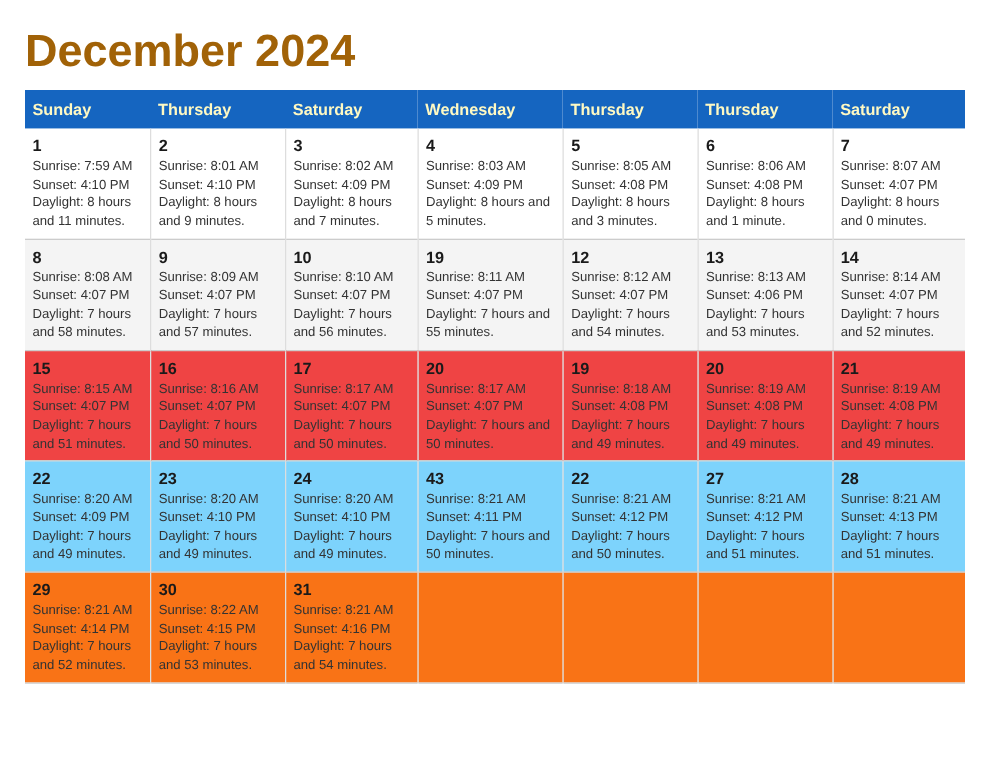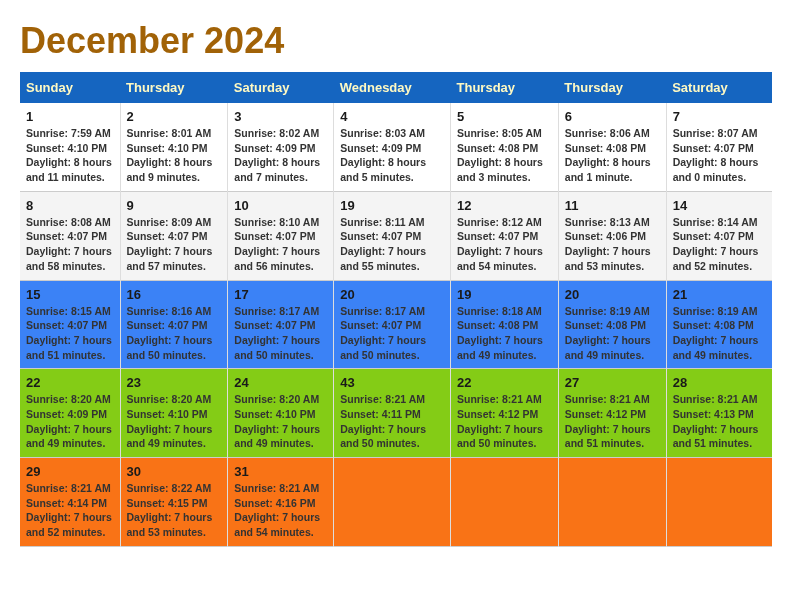--- a/index.html
+++ b/index.html
@@ -79,30 +79,29 @@
       font-size: 13px;
       font-weight: bold;
       color: #1a1a1a;
       display: block;
       margin-bottom: 2px;
     }
     .day-info {
       color: #333;
       font-size: 10.5px;
       line-height: 1.4;
-      font-weight: bold;
     }
     .empty-cell {
       background: #f0f0f0;
     }
     
     .week-row-1 td { background-color: #ffffff; }
     .week-row-2 td { background-color: #f4f4f4; }
-    .week-row-3 td { background-color: #3b82f6; }
-    .week-row-4 td { background-color: #84cc16; }
+    .week-row-3 td { background-color: #ef4444; }
+    .week-row-4 td { background-color: #7dd3fc; }
     .week-row-5 td { background-color: #f97316; }
   </style>
 </head>
 <body>
 
 <div class="header">
   <div class="title-block">
     <div class="month-title">December 2024</div>
   </div>
 </div>
@@ -213,21 +212,21 @@
       </td>
         <td>
         <span class="day-num">12</span>
         <div class="day-info">
           Sunrise: 8:12 AM<br>
           Sunset: 4:07 PM<br>
           Daylight: 7 hours and 54 minutes.
         </div>
       </td>
         <td>
-        <span class="day-num">11</span>
+        <span class="day-num">13</span>
         <div class="day-info">
           Sunrise: 8:13 AM<br>
           Sunset: 4:06 PM<br>
           Daylight: 7 hours and 53 minutes.
         </div>
       </td>
         <td>
         <span class="day-num">14</span>
         <div class="day-info">
           Sunrise: 8:14 AM<br>

